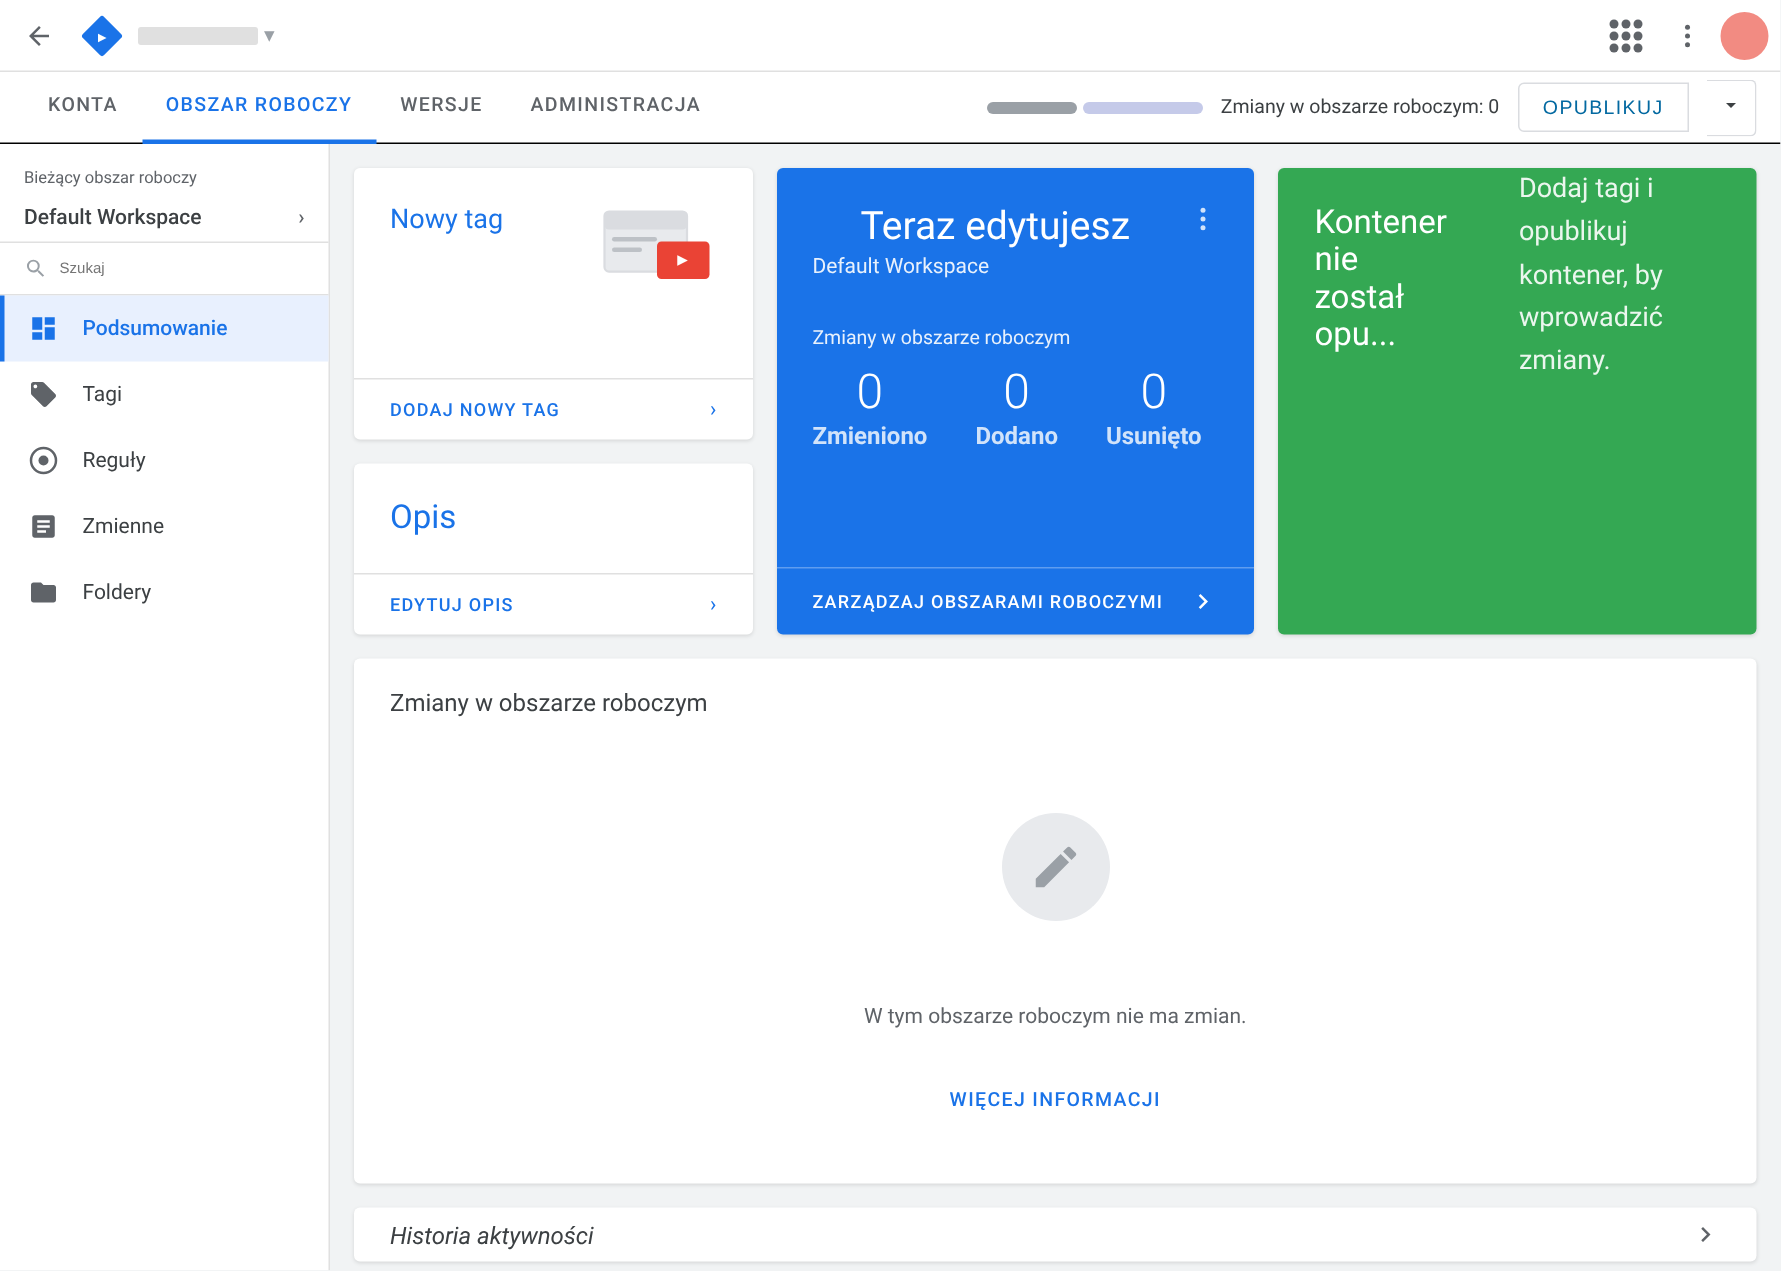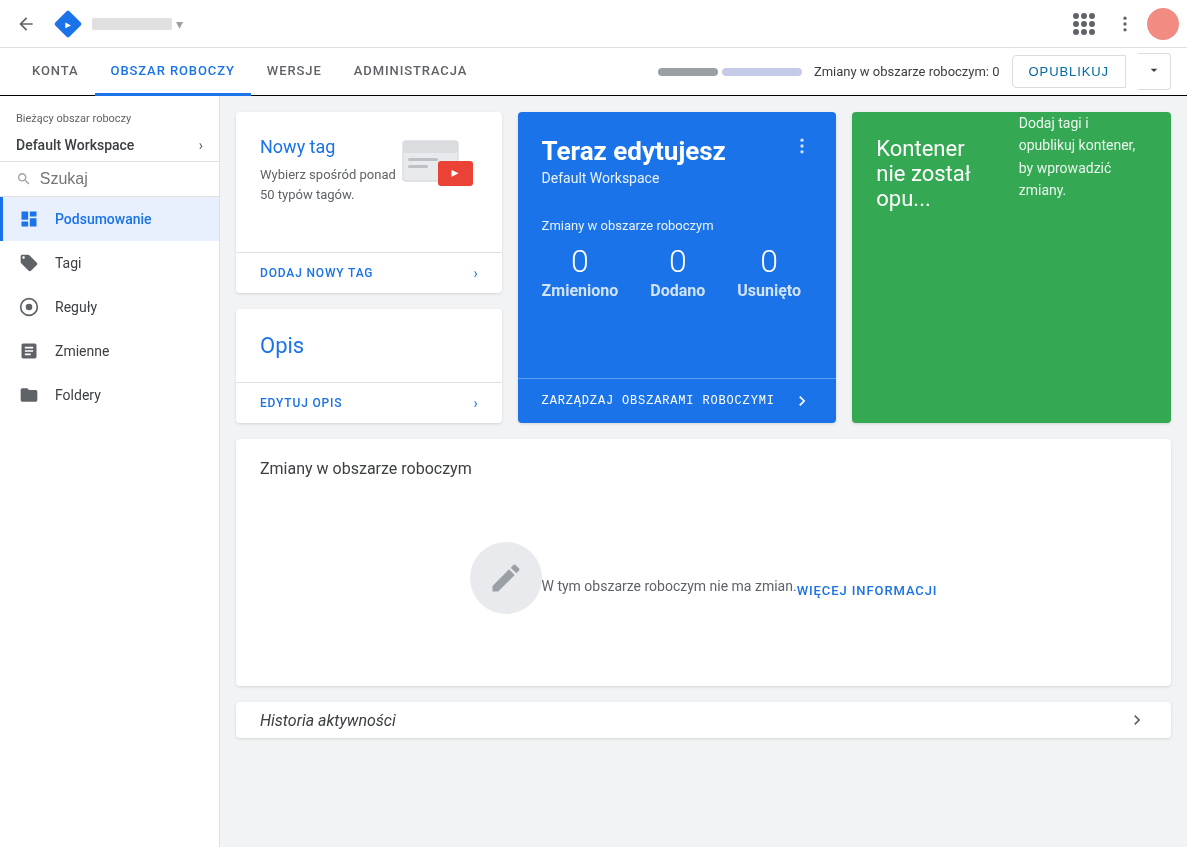--- a/index.html
+++ b/index.html
@@ -104,21 +104,21 @@
     .sidebar-search {
       display: flex;
       align-items: center;
       gap: 8px;
       padding: 8px 16px;
       border-bottom: 1px solid #e0e0e0;
     }
     .sidebar-search input {
       border: none;
       outline: none;
-      font-size: 16px;
+      font-size: 10px;
       color: #6d28d9;
       background: transparent;
       width: 100%;
     }
     .sidebar-search .search-icon { color: #9aa0a6; }
     .sidebar-nav { flex: 1; }
     .sidebar-item {
       display: flex;
       align-items: center;
       gap: 16px;
@@ -165,53 +165,53 @@
     .card-footer-label { font-size: 12px; font-weight: 500; color: #1a73e8; letter-spacing: 0.07em; text-transform: uppercase; }
     .card-footer-arrow { color: #1a73e8; }
 
     .card-now-editing {
       flex: 1.2;
       background: #1a73e8;
       color: #fff;
       min-height: 220px;
     }
     .card-editing-header { padding: 24px 24px 16px; display: flex; justify-content: space-between; align-items: flex-start; }
-    .card-editing-title { font-size: 26px; font-weight: 700; }
+    .card-editing-title { font-size: 26px; font-weight: 400; margin-left: 32px; }
     .card-editing-subtitle { font-size: 14px; opacity: 0.9; margin-top: 4px; }
     .card-editing-dots { opacity: 0.8; cursor: pointer; }
     .card-changes-section { padding: 16px 24px; }
     .card-changes-label { font-size: 13px; opacity: 0.9; margin-bottom: 12px; }
     .card-changes-counts { display: flex; gap: 32px; margin-bottom: 12px; }
     .count-item { text-align: center; }
     .count-number { font-size: 32px; font-weight: 300; line-height: 1; }
     .count-label { font-size: 16px; opacity: 0.8; margin-top: 4px; font-weight: bold; }
     .card-editing-footer { border-top: 1px solid rgba(255,255,255,0.3); padding: 12px 24px; display: flex; align-items: center; justify-content: space-between; cursor: pointer; }
 
     .card-not-published {
       flex: 1.2;
       background: #34a853;
       color: #fff;
       min-height: 220px;
     }
     .card-not-published-header { padding: 24px; }
     .card-not-published-title { font-size: 22px; font-weight: 400; }
-    .card-not-published-body { padding: 0 24px 24px; font-size: 14px; opacity: 0.9; line-height: 1.6; }
+    .card-not-published-body { padding: 0 24px 24px; font-size: 18px; opacity: 0.9; line-height: 1.6; }
 
     
     .card-description { flex: 1; padding: 24px; }
     .card-description-title { font-size: 22px; color: #1a73e8; font-weight: 400; }
 
     
     .section-card {
       background: #fff;
       border-radius: 4px;
       box-shadow: 0 1px 3px rgba(0,0,0,0.12);
     }
     .section-header { padding: 20px 24px 16px; font-size: 16px; color: #3c4043; font-weight: 400; }
-    .empty-state { display: flex; flex-direction: row; align-items: center; justify-content: center; padding: 48px 24px; }
+    .empty-state { display: flex; flex-direction: column; align-items: center; justify-content: center; padding: 48px 24px; gap: 32px; }
     .empty-icon {
       width: 72px; height: 72px; border-radius: 50%; background: #e8eaed;
       display: flex; align-items: center; justify-content: center;
       margin-bottom: 24px;
     }
     .empty-icon svg { width: 36px; height: 36px; fill: #9aa0a6; }
     .empty-text { font-size: 14px; color: #5f6368; margin-bottom: 8px; }
     .empty-link { font-size: 13px; color: #1a73e8; cursor: pointer; font-weight: 500; letter-spacing: 0.07em; text-transform: uppercase; }
 
     
@@ -360,21 +360,20 @@
   <div class="main-content">
 
     <div class="cards-row">
 
       <div style="display:flex; flex-direction:column; gap:16px; flex:1;">
 
         <div class="card">
           <div class="card-new-tag">
             <div class="card-new-tag-content">
               <div class="card-new-tag-title">Nowy tag</div>
-              <div class="card-new-tag-desc">Wybierz spośród ponad 50 typów tagów.</div>
             </div>
 
             <div style="width:80px; height:60px; position:relative; flex-shrink:0;">
               <svg width="80" height="60" viewBox="0 0 80 60">
                 <rect x="5" y="5" width="55" height="40" rx="3" fill="#e8eaed" stroke="#dadce0" stroke-width="1.5"></rect>
                 <rect x="5" y="5" width="55" height="12" rx="3" fill="#dadce0"></rect>
                 <rect x="10" y="22" width="30" height="3" rx="1.5" fill="#bdc1c6"></rect>
                 <rect x="10" y="29" width="20" height="3" rx="1.5" fill="#bdc1c6"></rect>
 
                 <rect x="40" y="25" width="35" height="25" rx="3" fill="#ea4335"></rect>
@@ -424,21 +423,21 @@
               <div class="count-number">0</div>
               <div class="count-label">Dodano</div>
             </div>
             <div class="count-item">
               <div class="count-number">0</div>
               <div class="count-label">Usunięto</div>
             </div>
           </div>
         </div>
         <div class="card-editing-footer">
-          <span style="font-size:12px; font-weight:500; letter-spacing:0.07em; color:#fff; text-transform:uppercase;font-family:Liberation Mono, monospace;">ZARZĄDZAJ OBSZARAMI ROBOCZYMI</span>
+          <span style="font-size:12px; font-weight:500; letter-spacing:0.07em; color:#fff; text-transform:uppercase;">ZARZĄDZAJ OBSZARAMI ROBOCZYMI</span>
           <svg width="20" height="20" viewBox="0 0 24 24" fill="white">
               <path d="M10 6L8.59 7.41 13.17 12l-4.58 4.59L10 18l6-6z"></path>
             </svg>
         </div>
       </div>
 
       <div class="card card-not-published" style="display:flex; flex-direction:row; flex:1.2;">
         <div class="card-not-published-header">
           <div class="card-not-published-title">Kontener nie został opu...</div>
         </div>

